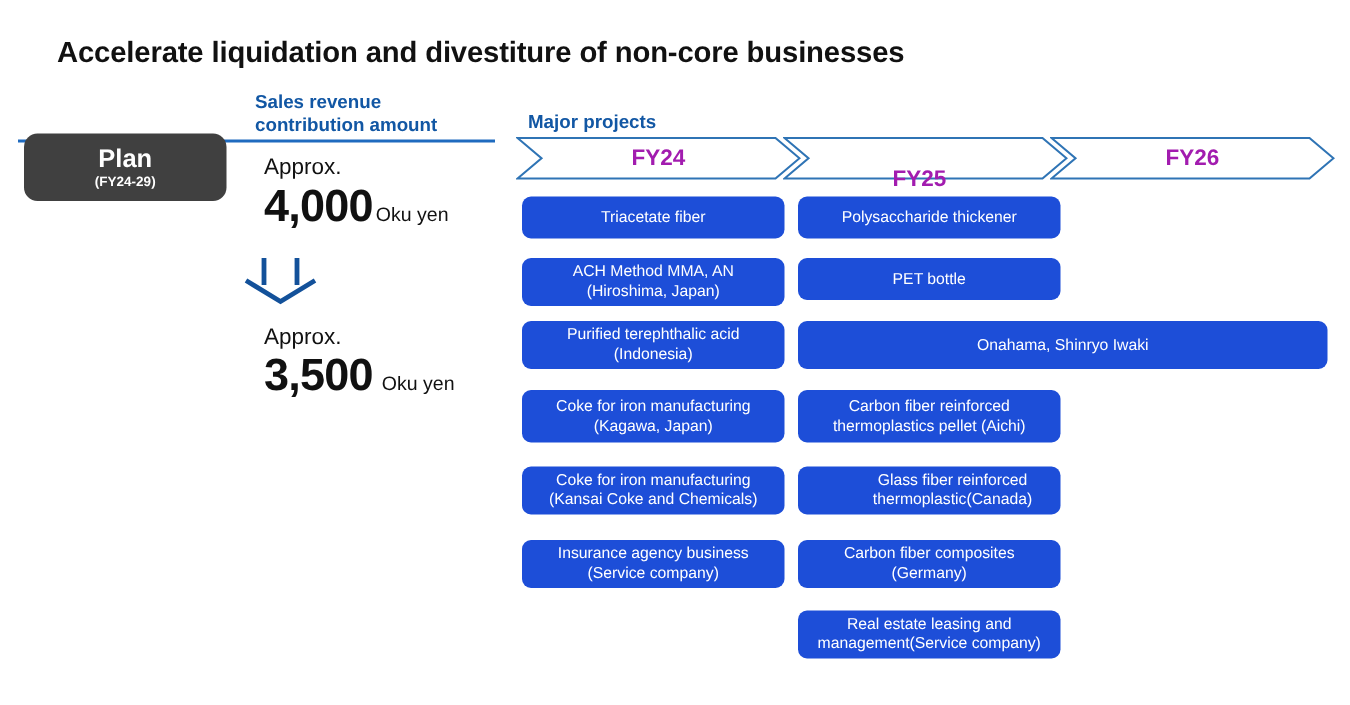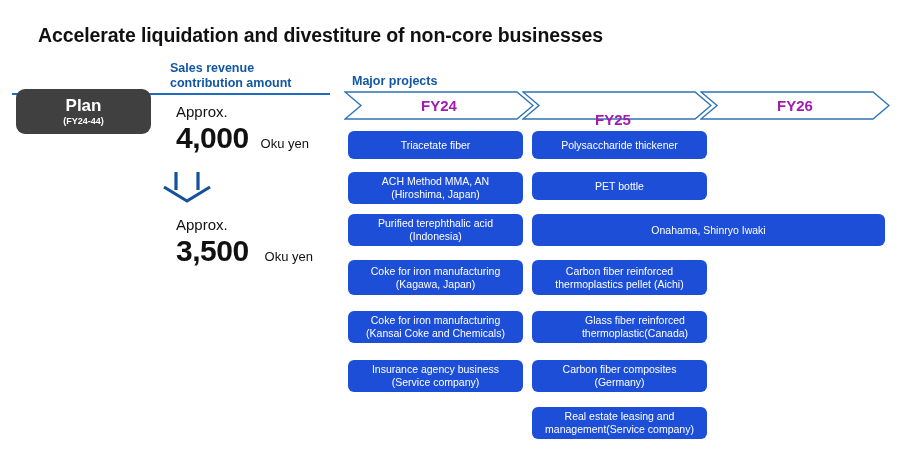--- a/index.html
+++ b/index.html
@@ -118,21 +118,20 @@
   }
   #amount-plan   { top: 102px; }
   #amount-action { top: 215px; }
   .amount-approx {
     font-size: 15px;
     line-height: 19px;
   }
   .amount-row {
     display: flex;
     align-items: baseline;
-    gap: 10px;
   }
   .amount-value {
     font-size: 30px;
     font-weight: bold;
     line-height: 34px;
     letter-spacing: -0.5px;
   }
   .amount-unit {
     font-size: 13px;
     line-height: 16px;
@@ -199,21 +198,21 @@
     <div class="fy-chevron" style="left:356px;width:190px;">
       <svg width="190" height="29" viewBox="0 0 190 29">
         <polygon points="1,1 173,1 189,14.5 173,28 1,28 17,14.5" fill="#ffffff" stroke="#2f74b5" stroke-width="1.4"></polygon>
       </svg>
     </div>
     <div class="fy-label" style="left:356px;width:190px;">FY26</div>
   </div>
 
   <div id="pill-plan" class="stage-pill">
     <div class="stage-name">Plan</div>
-    <div class="stage-sub">(FY24-44)</div>
+    <div class="stage-sub">(FY24-29)</div>
   </div>
 
   <div id="amount-plan" class="amount-block">
     <div class="amount-approx">Approx.</div>
     <div class="amount-row">
       <span class="amount-value">4,000</span>
       <span class="amount-unit">Oku yen</span>
     </div>
   </div>
 

